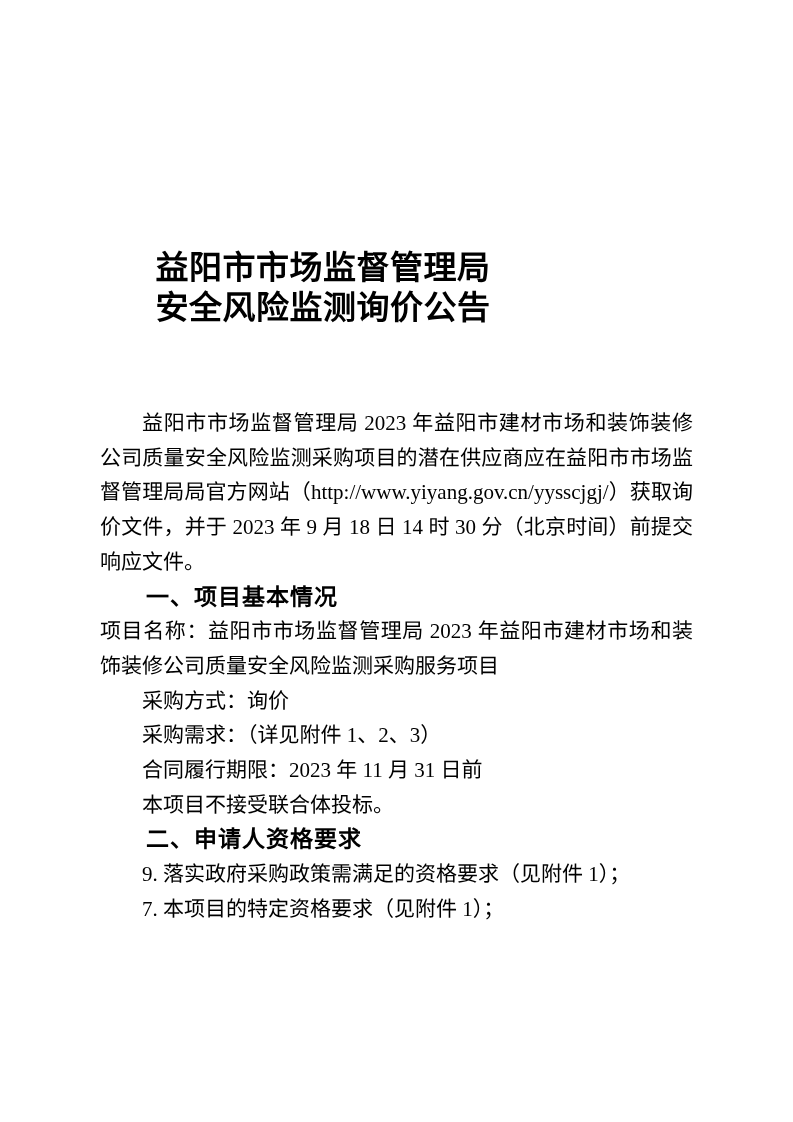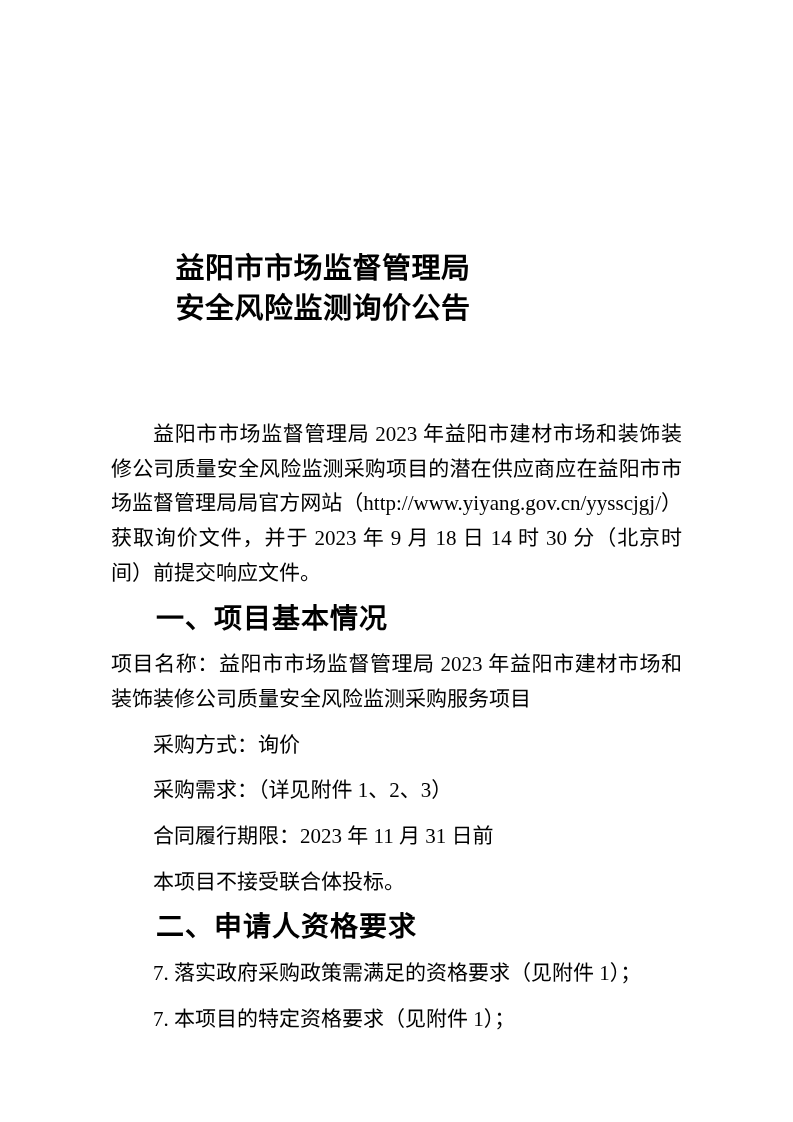--- a/index.html
+++ b/index.html
@@ -16,45 +16,45 @@
     font-family: "Liberation Serif", "DejaVu Serif", serif;
     overflow: hidden;
   }
   .title-block {
     position: absolute;
     top: 248px;
     left: 0;
     width: 646px;
     text-align: center;
     font-weight: 700;
-    font-size: 29px;
+    font-size: 33px;
     line-height: 40px;
     letter-spacing: 0.5px;
   }
   .body-block {
     position: absolute;
     top: 406px;
     left: 100px;
     width: 593px;
     font-size: 21px;
     line-height: 34.7px;
     text-align: justify;
     text-justify: inter-character;
   }
   .para {
-    margin: 11px;
+    margin: 0;
   }
   .indent {
     text-indent: 2em;
   }
   .heading {
     margin: 0;
     font-family: "Liberation Sans", "DejaVu Sans", sans-serif;
     font-weight: 700;
-    font-size: 28px;
+    font-size: 23px;
     letter-spacing: 1px;
     text-indent: 2em;
     text-align: left;
   }
 </style>
 </head>
 <body>
 
 <div class="page">
 
@@ -70,17 +70,17 @@
 
     <p class="para">项目名称：益阳市市场监督管理局 2023 年益阳市建材市场和装饰装修公司质量安全风险监测采购服务项目</p>
 
     <p class="para indent">采购方式：询价</p>
     <p class="para indent">采购需求：（详见附件 1、2、3）</p>
     <p class="para indent">合同履行期限：2023 年 11 月 31 日前</p>
     <p class="para indent">本项目不接受联合体投标。</p>
 
     <p class="heading">二、申请人资格要求</p>
 
-    <p class="para indent">7. 落实政府采购政策需满足的资格要求（见附件 1）；</p>
+    <p class="para indent">9. 落实政府采购政策需满足的资格要求（见附件 1）；</p>
     <p class="para indent">7. 本项目的特定资格要求（见附件 1）；</p>
   </main>
 
 </div>
 
 </body></html>

